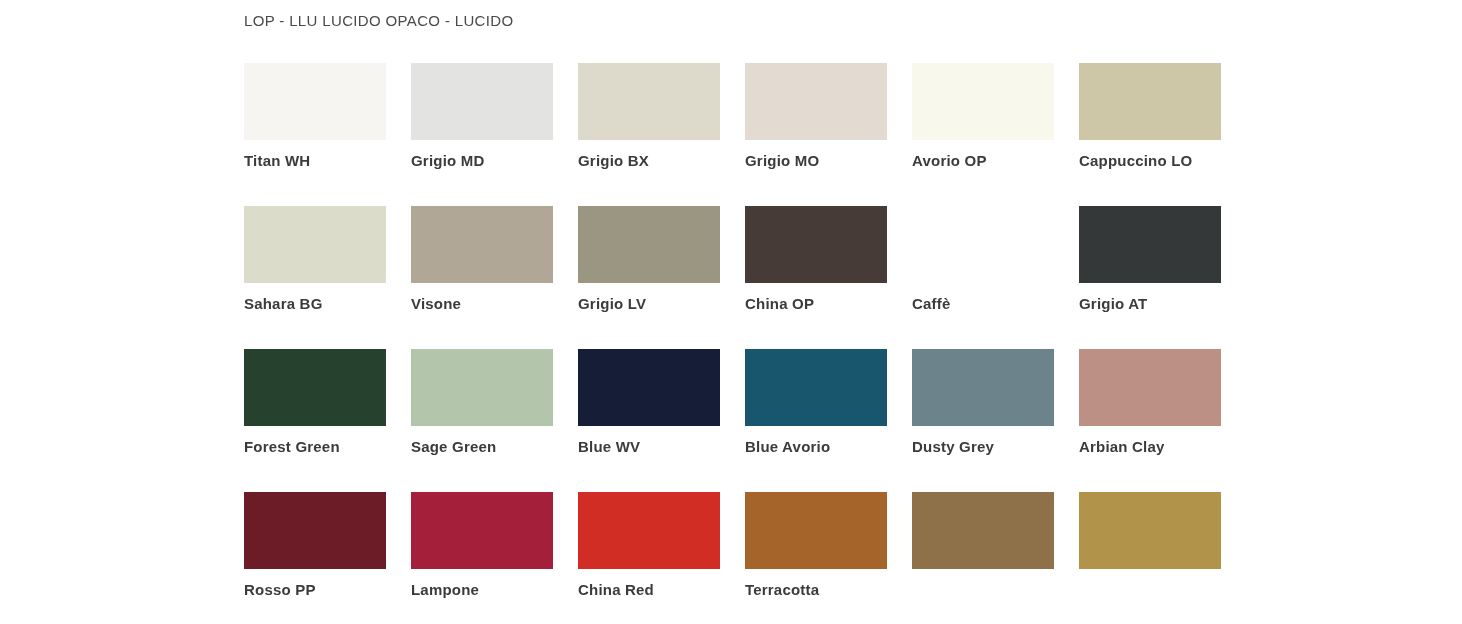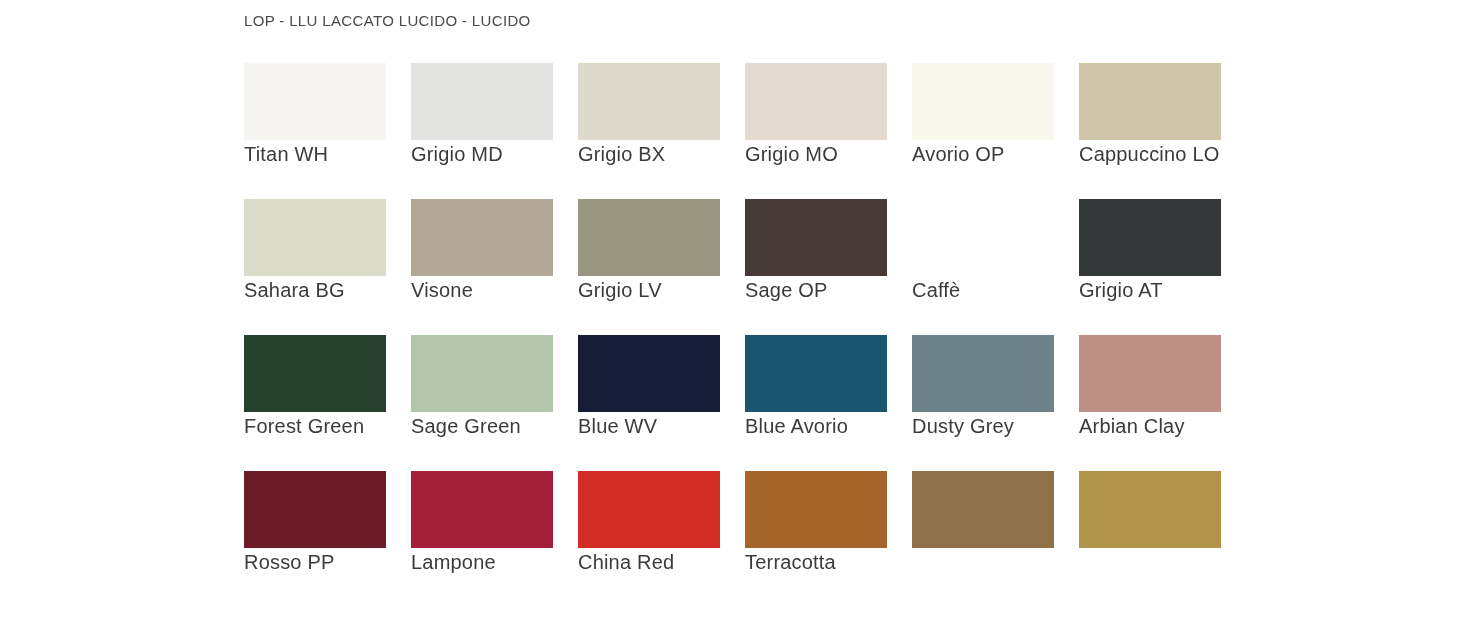--- a/index.html
+++ b/index.html
@@ -43,39 +43,39 @@
 
   .swatch-chip {
     width: 142px;
     height: 77px;
     display: block;
     position: relative;
     overflow: hidden;
   }
 
   .swatch-label {
-    margin-top: 6px;
-    font-size: 20px;
+    margin-top: 13px;
+    font-size: 15px;
     line-height: 16px;
     color: #3b3b3b;
     letter-spacing: 0.2px;
     white-space: nowrap;
-    font-weight: 400;
+    font-weight: 700;
   }
 
   
   .swatch-chip.fan {
     background: transparent;
     overflow: visible;
   }
 </style>
 </head>
 <body>
 
-<div class="page-title">LOP - LLU LACCATO LUCIDO - LUCIDO</div>
+<div class="page-title">LOP - LLU LUCIDO OPACO - LUCIDO</div>
 
 <div class="palette-grid">
     <div class="swatch-cell">
       <div class="swatch-chip" style="background: rgb(246, 245, 241);"></div>
       <div class="swatch-label">Titan WH</div>
     </div>
     <div class="swatch-cell">
       <div class="swatch-chip" style="background: rgb(227, 228, 226);"></div>
       <div class="swatch-label">Grigio MD</div>
     </div>
@@ -102,21 +102,21 @@
     <div class="swatch-cell">
       <div class="swatch-chip" style="background: rgb(176, 167, 150);"></div>
       <div class="swatch-label">Visone</div>
     </div>
     <div class="swatch-cell">
       <div class="swatch-chip" style="background: rgb(155, 150, 130);"></div>
       <div class="swatch-label">Grigio LV</div>
     </div>
     <div class="swatch-cell">
       <div class="swatch-chip" style="background: rgb(71, 59, 56);"></div>
-      <div class="swatch-label">Sage OP</div>
+      <div class="swatch-label">China OP</div>
     </div>
     <div class="swatch-cell">
       <div class="swatch-chip" style="background-blend-mode: normal;"></div>
       <div class="swatch-label">Caffè</div>
     </div>
     <div class="swatch-cell">
       <div class="swatch-chip" style="background: rgb(52, 56, 56);"></div>
       <div class="swatch-label">Grigio AT</div>
     </div>
     <div class="swatch-cell">

